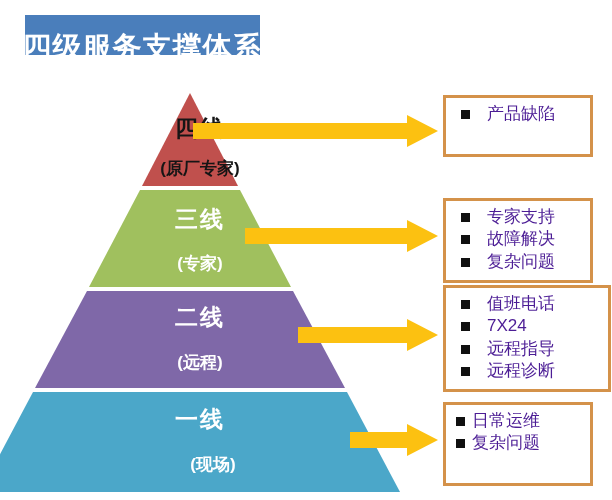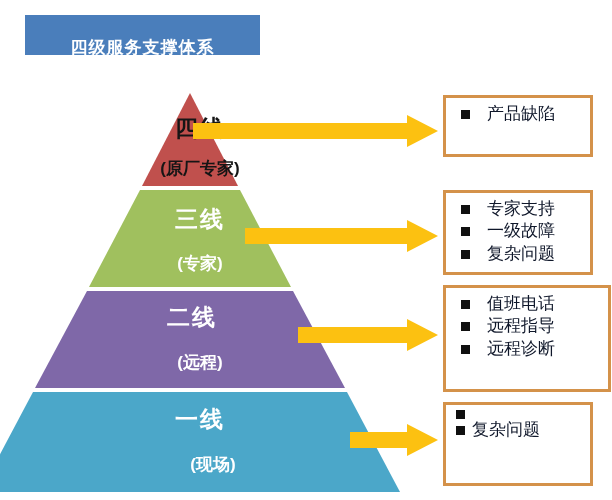--- a/index.html
+++ b/index.html
@@ -22,21 +22,21 @@
     top: 15px;
     width: 235px;
     height: 40px;
     background: #4a7ebb;
     display: flex;
     align-items: center;
     justify-content: center;
   }
   #title-banner .title-text {
     color: #ffffff;
-    font-size: 17px;
+    font-size: 29px;
     font-weight: bold;
     letter-spacing: 1px;
     line-height: 1;
     white-space: nowrap;
     margin-top: 24px;
   }
 
   
   #pyramid {
     position: absolute;
@@ -69,21 +69,21 @@
   .white-text { color: #ffffff; }
   .black-text { color: #151515; }
 
   
   #tier4-name { left: 110px; top: 117px; width: 180px; }
   #tier4-sub  { left: 110px; top: 160px; width: 180px; }
   
   #tier3-name { left: 110px; top: 208px; width: 180px; }
   #tier3-sub  { left: 110px; top: 255px; width: 180px; }
   
-  #tier2-name { left: 102px; top: 306px; width: 180px; }
+  #tier2-name { left: 110px; top: 306px; width: 180px; }
   #tier2-sub  { left: 110px; top: 354px; width: 180px; }
   
   #tier1-name { left: 110px; top: 408px; width: 180px; }
   #tier1-sub  { left: 123px; top: 456px; width: 180px; }
 
   
   .arrow {
     position: absolute;
     height: 34px;
   }
@@ -98,21 +98,21 @@
     padding: 5px 6px 5px 8px;
   }
   .callout ul {
     margin: 0;
     padding: 0;
     list-style: none;
   }
   .callout li {
     display: flex;
     align-items: center;
-    color: #0f172a;
+    color: #4c1d95;
     font-size: 17px;
     line-height: 1.32;
     white-space: nowrap;
   }
   .callout li .bullet {
     display: inline-block;
     width: 9px;
     height: 9px;
     background: #101010;
     flex: 0 0 auto;
@@ -183,57 +183,62 @@
 
 <div class="callout gap-wide" id="callout-4" style="left:443px; top:95px; width:150px; height:62px;">
   <ul>
     <li>
       <span class="bullet"></span>
       <span class="item-text">产品缺陷</span>
     </li>
   </ul>
 </div>
 
-<div class="callout gap-wide" id="callout-3" style="left:443px; top:190px; width:150px; height:85px;">
+<div class="callout gap-wide" id="callout-3" style="left:443px; top:198px; width:150px; height:85px;">
   <ul>
     <li>
       <span class="bullet"></span>
       <span class="item-text">专家支持</span>
     </li>
     <li>
       <span class="bullet"></span>
-      <span class="item-text">一级故障</span>
+      <span class="item-text">故障解决</span>
     </li>
     <li>
       <span class="bullet"></span>
       <span class="item-text">复杂问题</span>
     </li>
   </ul>
 </div>
 
 <div class="callout gap-wide" id="callout-2" style="left:443px; top:285px; width:168px; height:107px;">
   <ul>
     <li>
       <span class="bullet"></span>
       <span class="item-text">值班电话</span>
     </li>
     <li>
       <span class="bullet"></span>
+      <span class="item-text">7X24</span>
+    </li>
+    <li>
+      <span class="bullet"></span>
       <span class="item-text">远程指导</span>
     </li>
     <li>
       <span class="bullet"></span>
       <span class="item-text">远程诊断</span>
     </li>
   </ul>
 </div>
 
 <div class="callout gap-narrow" id="callout-1" style="left:443px; top:402px; width:150px; height:84px;">
   <ul>
     <li>
       <span class="bullet"></span>
+      <span class="item-text">日常运维</span>
     </li>
     <li>
       <span class="bullet"></span>
       <span class="item-text">复杂问题</span>
     </li>
   </ul>
 </div>
 
 </body></html>

